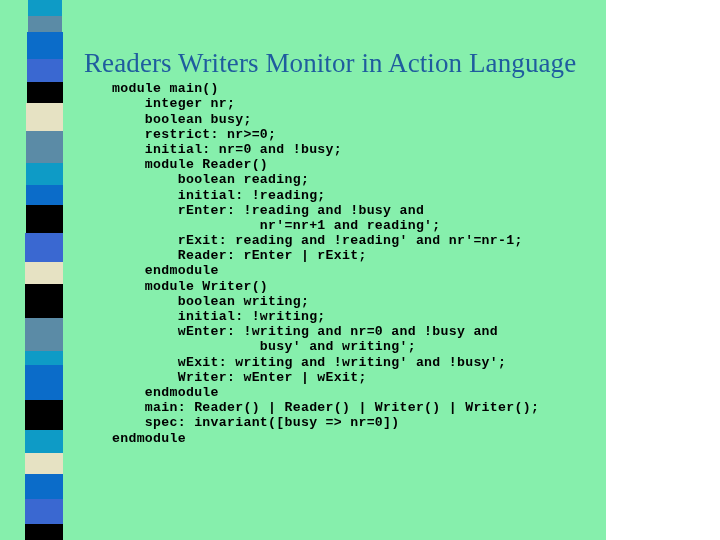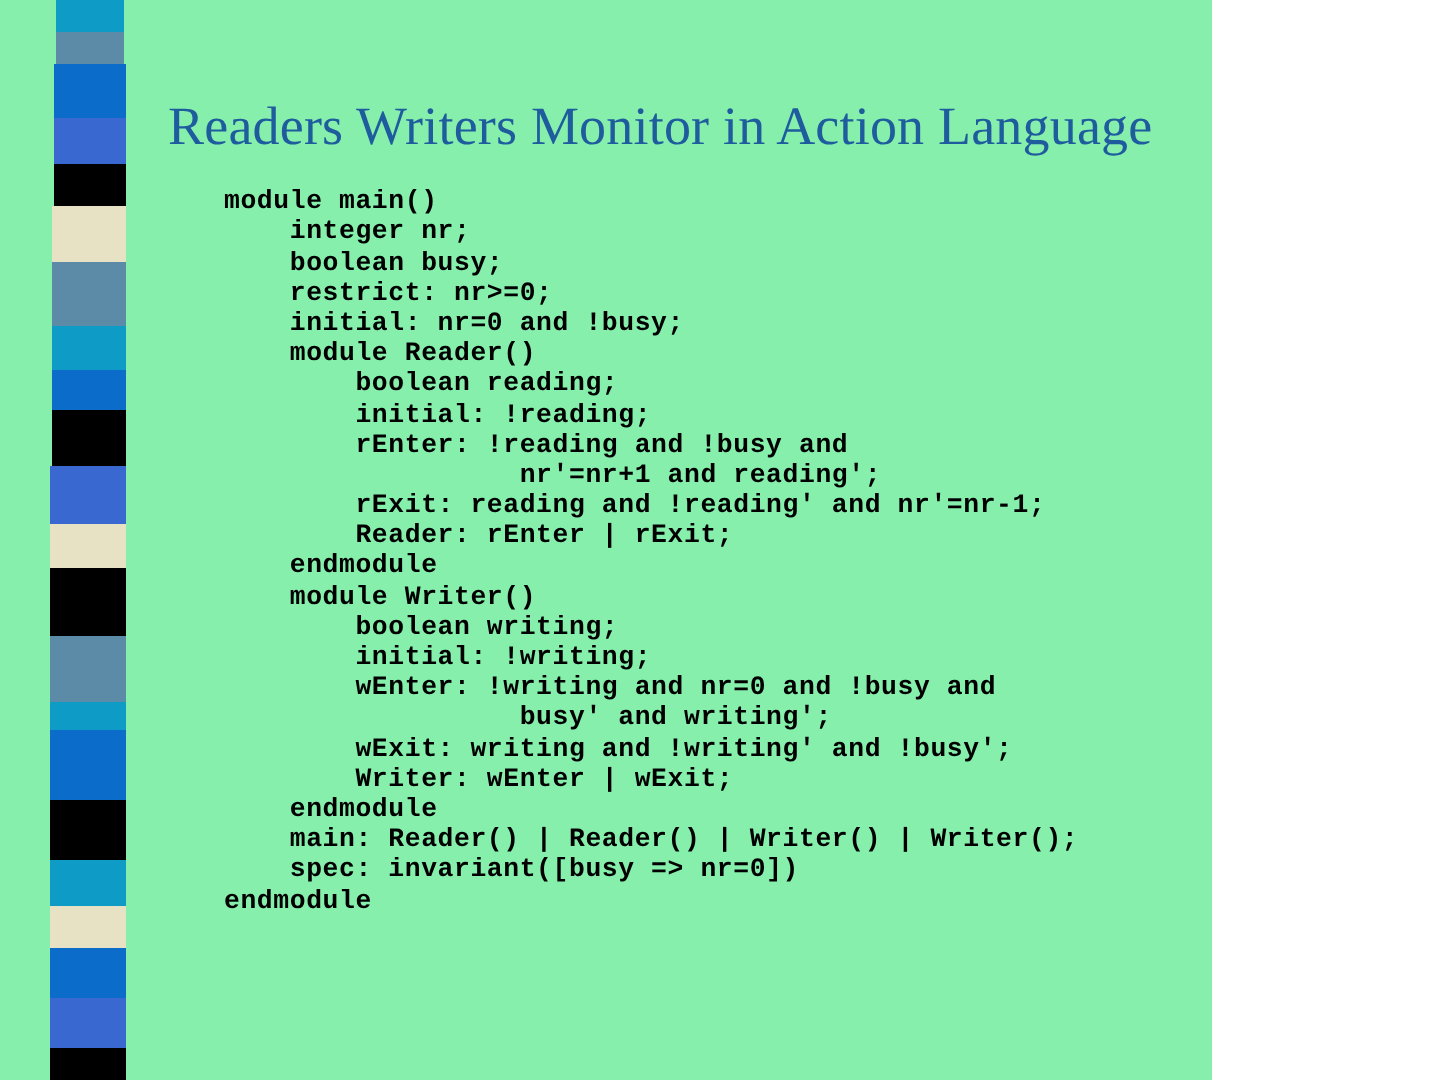--- a/index.html
+++ b/index.html
@@ -47,21 +47,21 @@
     font-weight: 400;
     color: #1F5C9E;
     letter-spacing: 0.1px;
     white-space: nowrap;
   }
 
   
   #code-block {
     position: absolute;
     left: 112px;
-    top: 80px;
+    top: 68px;
     font-family: "Liberation Mono", "DejaVu Sans Mono", monospace;
     font-size: 13.2px;
     line-height: 15.2px;
     font-weight: bold;
     color: #000000;
     letter-spacing: 0.30px;
     white-space: pre;
   }
   .code-line {
     white-space: pre;

